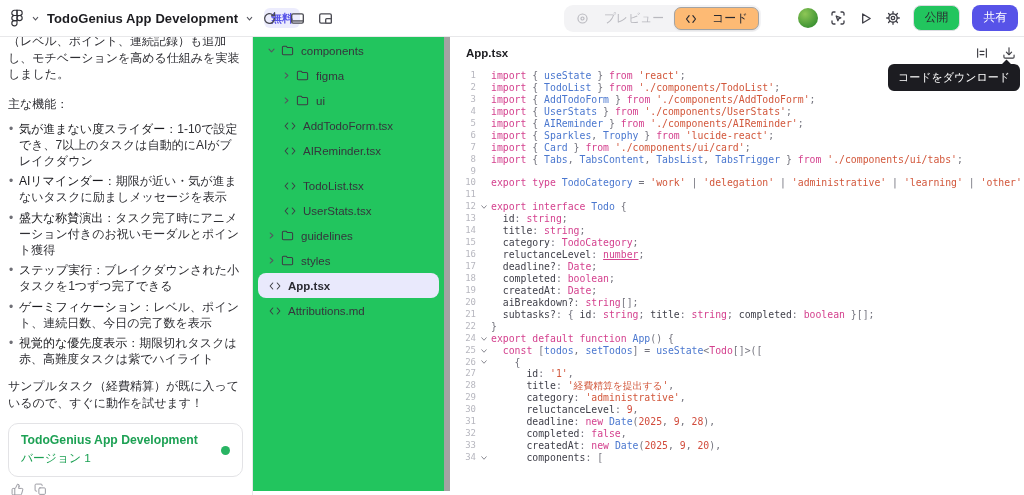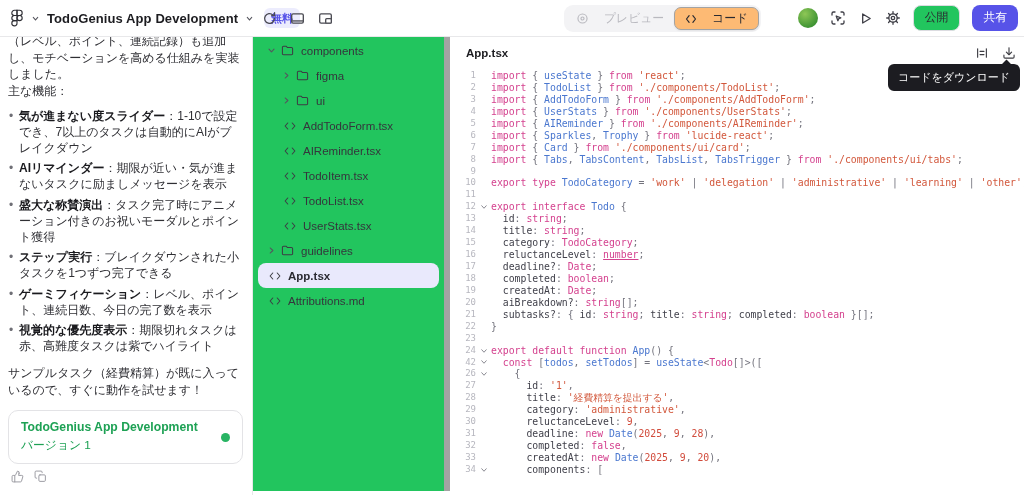--- a/index.html
+++ b/index.html
@@ -27,26 +27,26 @@
           background:radial-gradient(circle at 35% 30%,#8ec756,#3f9433 72%)}
   .btn{height:26px;padding:0 11px;border-radius:8px;font-size:11.8px;display:flex;
        align-items:center;box-sizing:border-box;cursor:pointer;font-family:inherit}
   .btn-outline{border:1px solid #dcdce1;background:#22c55e;color:#2a2a30}
   .btn-primary{border:none;background:#5753e8;color:#fff;font-weight:500}
 
   
   .chat{position:absolute;top:37px;left:0;width:253px;bottom:0;box-sizing:border-box;
         border-right:1px solid #e8e8ea;padding:0 9px 0 8px;overflow:hidden;background:#fff}
   .intro{margin:-4px 0 0;font-size:12px;line-height:16.5px;color:#2f2f34}
-  .feat-head{font-size:12px;color:#2f2f34}
+  .feat-head{margin-top:13px;font-size:12px;color:#2f2f34}
   ul.features{list-style:none;margin:8px 0 0;padding:0}
   ul.features li{position:relative;padding-left:11px;margin-bottom:4.5px;font-size:12px;
                  line-height:16px;color:#2f2f34}
   ul.features li::before{content:'•';position:absolute;left:1px;top:0;color:#6f6f76}
-  .term{font-weight:700;color:#1a1a1e}
+  .term{font-weight:400;color:#1a1a1e}
   .outro{margin-top:11px;font-size:12px;line-height:16.5px;color:#2f2f34}
   .vcard{margin-top:8px;border:1px solid #e3e3e6;border-radius:10px;padding:9px 12px;
          display:flex;align-items:center;background:#fff}
   .vcard-title{font-size:12.2px;font-weight:600;color:#1da154;margin-bottom:4px}
   .vcard-ver{font-size:11.8px;color:#1da154}
   .vdot{width:9px;height:9px;border-radius:50%;background:#28b463;margin-left:auto}
   .msg-actions{display:flex;gap:10px;margin:6px 0 0 3px;height:13px;overflow:hidden}
 
   
   .tree-pane{position:absolute;top:37px;left:253px;width:197px;bottom:4px;box-sizing:border-box;
@@ -260,57 +260,59 @@
     </div>
     <div class="trow" style="padding-left: 26px;">
       <span style="display: flex; align-items: center; gap: 5px;">
         <svg width="12" height="10" viewBox="0 0 16 12" fill="none" stroke="#3c3c44" stroke-width="1.4" stroke-linecap="round" stroke-linejoin="round">
           <polyline points="5,2 1.5,6 5,10"></polyline>
           <polyline points="11,2 14.5,6 11,10"></polyline>
         </svg>
       </span>
       <span class="lbl">AIReminder.tsx</span>
     </div>
+    <div class="trow" style="padding-left: 26px; margin-top: 10px;">
+      <span style="display: flex; align-items: center; gap: 5px;">
+        <svg width="12" height="10" viewBox="0 0 16 12" fill="none" stroke="#3c3c44" stroke-width="1.4" stroke-linecap="round" stroke-linejoin="round">
+          <polyline points="5,2 1.5,6 5,10"></polyline>
+          <polyline points="11,2 14.5,6 11,10"></polyline>
+        </svg>
+      </span>
+      <span class="lbl">TodoList.tsx</span>
+    </div>
     <div class="trow" style="padding-left: 26px;">
       <span style="display: flex; align-items: center; gap: 5px;">
         <svg width="12" height="10" viewBox="0 0 16 12" fill="none" stroke="#3c3c44" stroke-width="1.4" stroke-linecap="round" stroke-linejoin="round">
           <polyline points="5,2 1.5,6 5,10"></polyline>
           <polyline points="11,2 14.5,6 11,10"></polyline>
         </svg>
       </span>
-      <span class="lbl">TodoItem.tsx</span>
-    </div>
-    <div class="trow" style="padding-left: 26px;">
-      <span style="display: flex; align-items: center; gap: 5px;">
-        <svg width="12" height="10" viewBox="0 0 16 12" fill="none" stroke="#3c3c44" stroke-width="1.4" stroke-linecap="round" stroke-linejoin="round">
-          <polyline points="5,2 1.5,6 5,10"></polyline>
-          <polyline points="11,2 14.5,6 11,10"></polyline>
-        </svg>
-      </span>
-      <span class="lbl">TodoList.tsx</span>
-    </div>
-    <div class="trow" style="padding-left: 26px;">
-      <span style="display: flex; align-items: center; gap: 5px;">
-        <svg width="12" height="10" viewBox="0 0 16 12" fill="none" stroke="#3c3c44" stroke-width="1.4" stroke-linecap="round" stroke-linejoin="round">
-          <polyline points="5,2 1.5,6 5,10"></polyline>
-          <polyline points="11,2 14.5,6 11,10"></polyline>
-        </svg>
-      </span>
       <span class="lbl">UserStats.tsx</span>
     </div>
     <div class="trow" style="padding-left: 9px;">
       <span style="display: flex; align-items: center; gap: 5px;">
         <svg width="9" height="9" viewBox="0 0 16 16" fill="none" stroke="#55555e" stroke-width="1.8" stroke-linecap="round" stroke-linejoin="round">
           <polyline points="5.5,3.5 10.5,8 5.5,12.5"></polyline>
         </svg>
         <svg width="13" height="11" viewBox="0 0 16 14" fill="none" stroke="#3c3c44" stroke-width="1.3" stroke-linejoin="round">
           <path d="M1.5 3a1.5 1.5 0 0 1 1.5-1.5h3.2L8 3.2h5a1.5 1.5 0 0 1 1.5 1.5V11a1.5 1.5 0 0 1-1.5 1.5H3A1.5 1.5 0 0 1 1.5 11z"></path>
         </svg>
       </span>
       <span class="lbl">guidelines</span>
+    </div>
+    <div class="trow" style="padding-left: 9px;">
+      <span style="display: flex; align-items: center; gap: 5px;">
+        <svg width="9" height="9" viewBox="0 0 16 16" fill="none" stroke="#55555e" stroke-width="1.8" stroke-linecap="round" stroke-linejoin="round">
+          <polyline points="5.5,3.5 10.5,8 5.5,12.5"></polyline>
+        </svg>
+        <svg width="13" height="11" viewBox="0 0 16 14" fill="none" stroke="#3c3c44" stroke-width="1.3" stroke-linejoin="round">
+          <path d="M1.5 3a1.5 1.5 0 0 1 1.5-1.5h3.2L8 3.2h5a1.5 1.5 0 0 1 1.5 1.5V11a1.5 1.5 0 0 1-1.5 1.5H3A1.5 1.5 0 0 1 1.5 11z"></path>
+        </svg>
+      </span>
+      <span class="lbl">styles</span>
     </div>
     <div class="trow sel" style="padding-left: 11px;">
       <span style="display: flex; align-items: center; gap: 5px;">
         <svg width="12" height="10" viewBox="0 0 16 12" fill="none" stroke="#3c3c44" stroke-width="1.4" stroke-linecap="round" stroke-linejoin="round">
           <polyline points="5,2 1.5,6 5,10"></polyline>
           <polyline points="11,2 14.5,6 11,10"></polyline>
         </svg>
       </span>
       <span class="lbl">App.tsx</span>
     </div>
@@ -365,25 +367,24 @@
       <div class="cl"><span class="ln">13</span><span class="fd"></span><span class="cc"><span style="color: rgb(63, 63, 73);">  id</span><span style="color: rgb(116, 116, 126);">: </span><span style="color: rgb(212, 65, 142);">string</span><span style="color: rgb(116, 116, 126);">;</span></span></div>
       <div class="cl"><span class="ln">14</span><span class="fd"></span><span class="cc"><span style="color: rgb(63, 63, 73);">  title</span><span style="color: rgb(116, 116, 126);">: </span><span style="color: rgb(212, 65, 142);">string</span><span style="color: rgb(116, 116, 126);">;</span></span></div>
       <div class="cl"><span class="ln">15</span><span class="fd"></span><span class="cc"><span style="color: rgb(63, 63, 73);">  category</span><span style="color: rgb(116, 116, 126);">: </span><span style="color: rgb(212, 65, 142);">TodoCategory</span><span style="color: rgb(116, 116, 126);">;</span></span></div>
       <div class="cl"><span class="ln">16</span><span class="fd"></span><span class="cc"><span style="color: rgb(63, 63, 73);">  reluctanceLevel</span><span style="color: rgb(116, 116, 126);">: </span><span style="color: rgb(212, 65, 142); text-decoration: underline;">number</span><span style="color: rgb(116, 116, 126);">;</span></span></div>
       <div class="cl"><span class="ln">17</span><span class="fd"></span><span class="cc"><span style="color: rgb(63, 63, 73); margin-top: 26px;">  deadline?</span><span style="color: rgb(116, 116, 126);">: </span><span style="color: rgb(212, 65, 142);">Date</span><span style="color: rgb(116, 116, 126);">;</span></span></div>
       <div class="cl"><span class="ln">18</span><span class="fd"></span><span class="cc"><span style="color: rgb(63, 63, 73);">  completed</span><span style="color: rgb(116, 116, 126);">: </span><span style="color: rgb(212, 65, 142);">boolean</span><span style="color: rgb(116, 116, 126);">;</span></span></div>
       <div class="cl"><span class="ln">19</span><span class="fd"></span><span class="cc"><span style="color: rgb(63, 63, 73);">  createdAt</span><span style="color: rgb(116, 116, 126);">: </span><span style="color: rgb(212, 65, 142);">Date</span><span style="color: rgb(116, 116, 126);">;</span></span></div>
       <div class="cl"><span class="ln">20</span><span class="fd"></span><span class="cc"><span style="color: rgb(63, 63, 73);">  aiBreakdown?</span><span style="color: rgb(116, 116, 126);">: </span><span style="color: rgb(212, 65, 142);">string</span><span style="color: rgb(116, 116, 126);">[];</span></span></div>
       <div class="cl"><span class="ln">21</span><span class="fd"></span><span class="cc"><span style="color: rgb(63, 63, 73);">  subtasks?</span><span style="color: rgb(116, 116, 126);">: { </span><span style="color: rgb(63, 63, 73);">id</span><span style="color: rgb(116, 116, 126);">: </span><span style="color: rgb(212, 65, 142);">string</span><span style="color: rgb(116, 116, 126);">; </span><span style="color: rgb(63, 63, 73);">title</span><span style="color: rgb(116, 116, 126);">: </span><span style="color: rgb(212, 65, 142);">string</span><span style="color: rgb(116, 116, 126);">; </span><span style="color: rgb(63, 63, 73);">completed</span><span style="color: rgb(116, 116, 126);">: </span><span style="color: rgb(212, 65, 142);">boolean</span><span style="color: rgb(116, 116, 126);"> }[];</span></span></div>
       <div class="cl"><span class="ln">22</span><span class="fd"></span><span class="cc"><span style="color: rgb(116, 116, 126);">}</span></span></div>
-      <div class="cl"><span class="ln">23</span><span class="fd"></span><span class="cc"></span></div>
       <div class="cl"><span class="ln">24</span><span class="fd"><svg width="8" height="8" viewBox="0 0 16 16" fill="none" stroke="#8b8b93" stroke-width="2" stroke-linecap="round" stroke-linejoin="round">
             <polyline points="3.5,5.5 8,10.5 12.5,5.5"></polyline>
           </svg></span><span class="cc"><span style="color: rgb(212, 65, 142);">export default function </span><span style="color: rgb(74, 119, 207);">App</span><span style="color: rgb(116, 116, 126);">() {</span></span></div>
-      <div class="cl"><span class="ln">42</span><span class="fd"><svg width="8" height="8" viewBox="0 0 16 16" fill="none" stroke="#8b8b93" stroke-width="2" stroke-linecap="round" stroke-linejoin="round">
+      <div class="cl"><span class="ln">25</span><span class="fd"><svg width="8" height="8" viewBox="0 0 16 16" fill="none" stroke="#8b8b93" stroke-width="2" stroke-linecap="round" stroke-linejoin="round">
             <polyline points="3.5,5.5 8,10.5 12.5,5.5"></polyline>
           </svg></span><span class="cc"><span style="color: rgb(212, 65, 142);">  const</span><span style="color: rgb(116, 116, 126);"> [</span><span style="color: rgb(74, 119, 207);">todos</span><span style="color: rgb(116, 116, 126);">, </span><span style="color: rgb(74, 119, 207);">setTodos</span><span style="color: rgb(116, 116, 126);">] = </span><span style="color: rgb(74, 119, 207);">useState</span><span style="color: rgb(116, 116, 126);">&lt;</span><span style="color: rgb(212, 65, 142);">Todo</span><span style="color: rgb(116, 116, 126);">[]&gt;([</span></span></div>
       <div class="cl"><span class="ln">26</span><span class="fd"><svg width="8" height="8" viewBox="0 0 16 16" fill="none" stroke="#8b8b93" stroke-width="2" stroke-linecap="round" stroke-linejoin="round">
             <polyline points="3.5,5.5 8,10.5 12.5,5.5"></polyline>
           </svg></span><span class="cc"><span style="color: rgb(116, 116, 126);">    {</span></span></div>
       <div class="cl"><span class="ln">27</span><span class="fd"></span><span class="cc"><span style="color: rgb(63, 63, 73);">      id</span><span style="color: rgb(116, 116, 126);">: </span><span style="color: rgb(210, 87, 59);">'1'</span><span style="color: rgb(116, 116, 126);">,</span></span></div>
       <div class="cl"><span class="ln">28</span><span class="fd"></span><span class="cc"><span style="color: rgb(63, 63, 73);">      title</span><span style="color: rgb(116, 116, 126);">: </span><span style="color: rgb(210, 87, 59);">'経費精算を提出する'</span><span style="color: rgb(116, 116, 126);">,</span></span></div>
       <div class="cl"><span class="ln">29</span><span class="fd"></span><span class="cc"><span style="color: rgb(63, 63, 73);">      category</span><span style="color: rgb(116, 116, 126);">: </span><span style="color: rgb(210, 87, 59);">'administrative'</span><span style="color: rgb(116, 116, 126);">,</span></span></div>
       <div class="cl"><span class="ln">30</span><span class="fd"></span><span class="cc"><span style="color: rgb(63, 63, 73);">      reluctanceLevel</span><span style="color: rgb(116, 116, 126);">: </span><span style="color: rgb(209, 75, 59);">9</span><span style="color: rgb(116, 116, 126);">,</span></span></div>
       <div class="cl"><span class="ln">31</span><span class="fd"></span><span class="cc"><span style="color: rgb(63, 63, 73);">      deadline</span><span style="color: rgb(116, 116, 126);">: </span><span style="color: rgb(212, 65, 142);">new </span><span style="color: rgb(74, 119, 207);">Date</span><span style="color: rgb(116, 116, 126);">(</span><span style="color: rgb(209, 75, 59);">2025</span><span style="color: rgb(116, 116, 126);">, </span><span style="color: rgb(209, 75, 59);">9</span><span style="color: rgb(116, 116, 126);">, </span><span style="color: rgb(209, 75, 59);">28</span><span style="color: rgb(116, 116, 126);">),</span></span></div>

